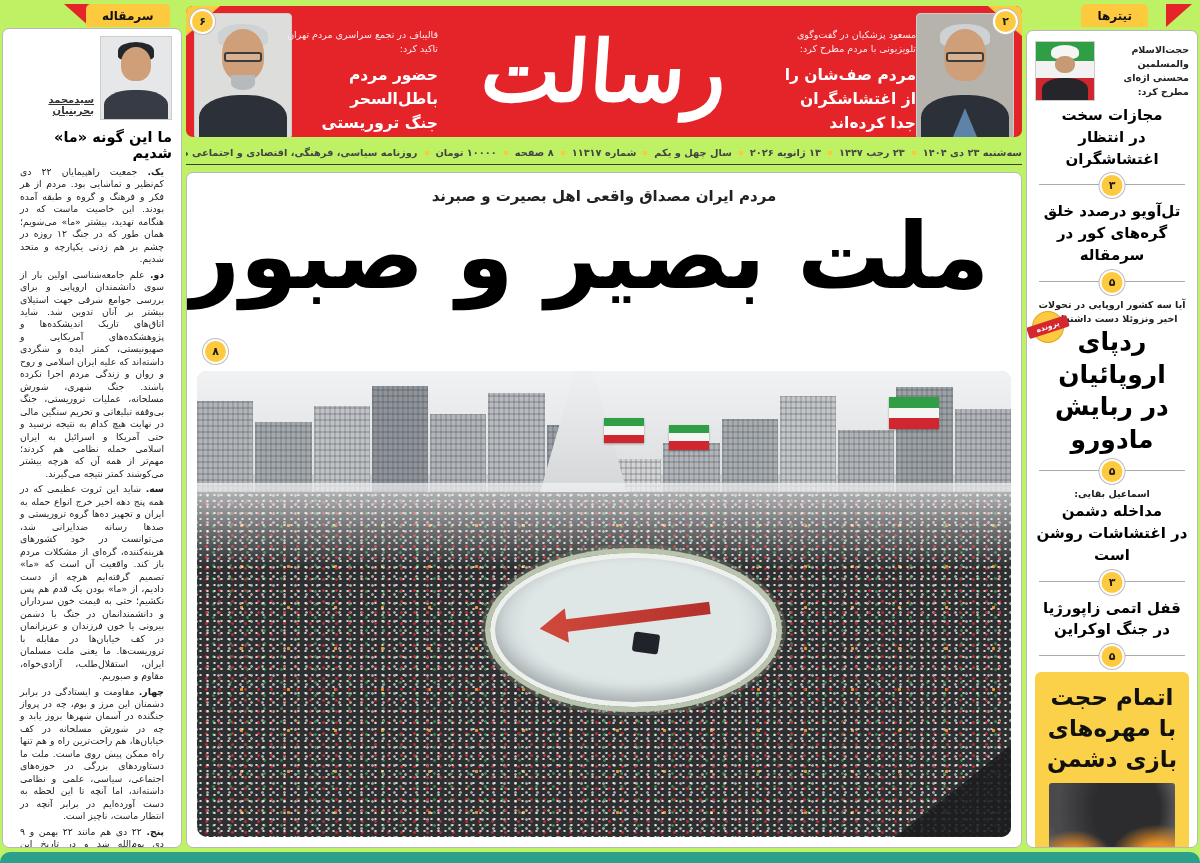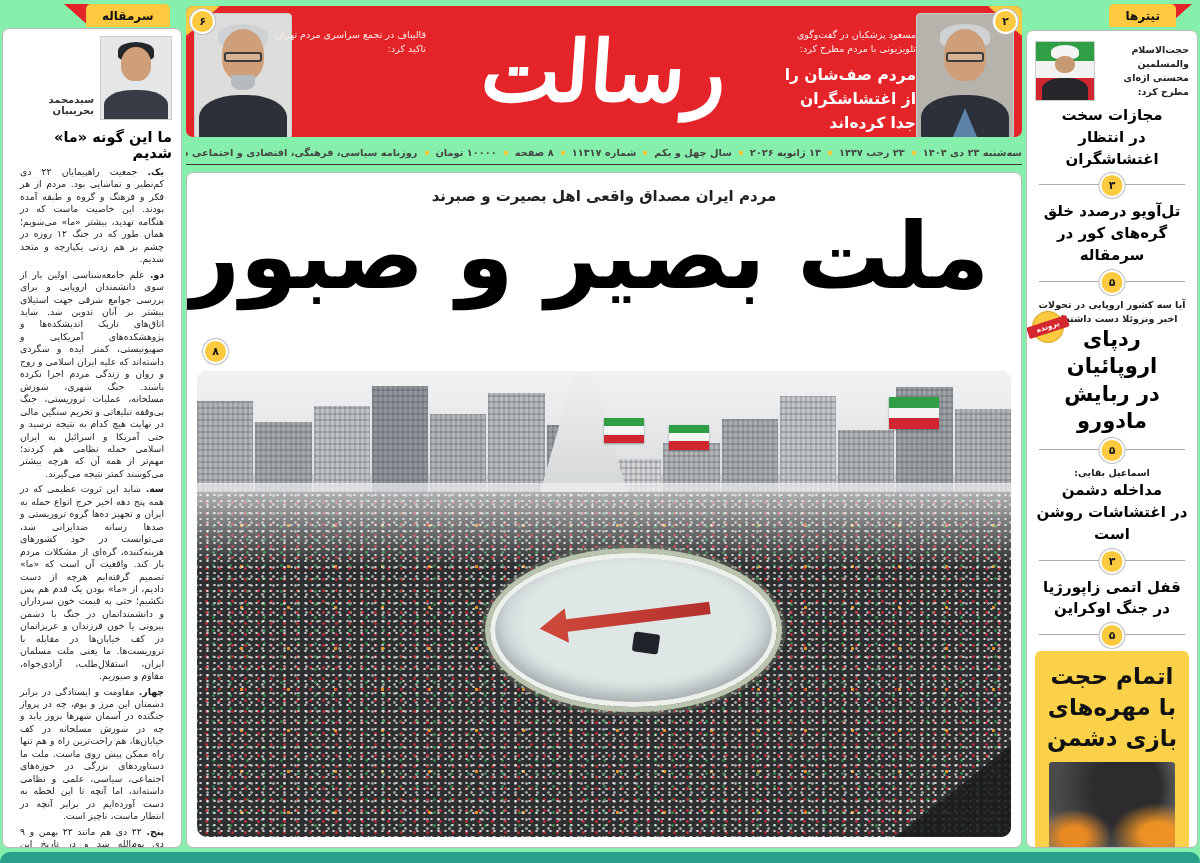--- a/index.html
+++ b/index.html
@@ -1,17 +1,17 @@
 <!DOCTYPE html>
 <html lang="fa" dir="rtl"><head>
 <meta charset="utf-8">
 <style>
   html,body{margin:0;padding:0;background:#fff;}
   body{font-family:"DejaVu Sans","Liberation Sans",sans-serif;color:#111;}
-  #page{position:relative;width:1200px;height:863px;background:#86efac;overflow:hidden;direction:rtl;}
+  #page{position:relative;width:1200px;height:863px;background:#bef264;overflow:hidden;direction:rtl;}
 
   
   .card{position:absolute;background:#fff;border:1px solid #b9b9b9;border-radius:7px;box-sizing:border-box;overflow:hidden;}
   .tab{position:absolute;top:4px;height:23px;background:#fcc93f;z-index:5;display:flex;align-items:center;
        padding:0 16px;font-size:12px;font-weight:bold;border-radius:5px 5px 0 0;color:#111;}
   .fold{position:absolute;top:4px;width:26px;height:23px;background:#e5242a;z-index:4;}
   .fold-left{left:64px;clip-path:polygon(0 0,100% 0,100% 100%);}
   .fold-right{right:8px;clip-path:polygon(0 0,100% 0,0 100%);}
   .num-badge{width:21px;height:21px;background:#fcc93f;border-radius:50%;border:2px solid #fff;
        box-shadow:0 0 0 1px #bdbdbd;display:flex;align-items:center;justify-content:center;
@@ -24,37 +24,37 @@
   .bust{position:relative;overflow:hidden;background:#e6e7e9;border:1px solid #ccc;flex:none;}
   .bust .hair{position:absolute;width:52%;height:18%;left:24%;top:8%;background:#cfd2d4;border-radius:50% 50% 20% 20%;}
   .bust .head{position:absolute;width:44%;height:42%;left:28%;top:12%;background:#cf9f79;border-radius:48% 48% 42% 42%;}
   .bust .glasses{position:absolute;left:30%;top:31%;width:40%;height:8%;border:2px solid #3c3c3c;border-radius:3px;background:rgba(255,255,255,.2);box-sizing:border-box;}
   .bust .beard{position:absolute;width:26%;height:12%;left:37%;top:49%;background:#b7babc;border-radius:0 0 45% 45%;}
   .bust .body{position:absolute;width:92%;height:40%;left:4%;bottom:-5%;background:#2c3038;border-radius:45% 45% 0 0;}
   .bust .shirt{position:absolute;width:26%;height:24%;left:37%;bottom:0;background:#5d83a8;clip-path:polygon(50% 0,100% 100%,0 100%);}
   .bust.author-b{width:70px;height:82px;}
   .bust.author-b .hair{background:#23262b;height:22%;top:6%;}
   .bust.author-b .body{background:#363b46;}
-  .ed-author{font-size:10px;font-weight:bold;color:#333;padding-bottom:4px;}
+  .ed-author{font-size:10px;font-weight:bold;color:#333;padding-bottom:4px;text-decoration:underline;}
   .ed-title{margin:9px 0 5px;font-size:14.5px;font-weight:900;color:#000;text-align:right;}
   .para{font-size:9.3px;line-height:1.34;text-align:justify;margin:0 8px 3px;color:#1c1c1c;}
   .para b{font-weight:900;}
 
   
   .masthead{position:absolute;left:186px;top:6px;width:836px;height:131px;background:#e5242a;border-radius:7px;overflow:hidden;}
   .mh-fold{position:absolute;top:0;width:34px;height:30px;background:#fcc93f;}
   .mh-fold.l{left:0;clip-path:polygon(0 0,100% 0,0 100%);}
   .mh-fold.r{right:0;clip-path:polygon(0 0,100% 0,100% 100%);}
   .mh-num{position:absolute;top:3px;z-index:6;}
   .mh-num.l{left:4px;} .mh-num.r{right:4px;}
   .mh-photo{position:absolute;top:7px;width:96px;height:124px;border-radius:4px;}
   .mh-photo.l{left:8px;background:#dddddb;}
   .mh-photo.r{right:8px;background:#b6b2ac;}
   .mh-story{position:absolute;top:22px;width:152px;text-align:right;color:#fff;}
-  .mh-story.l{left:88px;}
+  .mh-story.l{left:100px;}
   .mh-story.r{right:106px;}
   .mh-kicker{font-size:9.5px;line-height:1.5;color:#ffeaea;margin-bottom:6px;}
   .mh-head div{font-size:15.5px;font-weight:900;line-height:1.55;color:#fff;}
   .logo{position:absolute;left:268px;top:0;width:300px;height:131px;display:flex;align-items:center;justify-content:center;
         color:#fff;font-size:84px;font-weight:900;font-family:"DejaVu Serif","Liberation Serif",serif;transform:skewX(-4deg);}
 
   
   .infobar{position:absolute;left:186px;top:141px;width:836px;height:24px;display:flex;align-items:center;gap:7px;
         font-size:9.8px;color:#444;font-weight:600;border-bottom:1.5px solid #3c3c3c;box-sizing:border-box;white-space:nowrap;overflow:hidden;}
   .ybox{width:4px;height:4px;background:#fcc93f;flex:none;}
@@ -98,25 +98,25 @@
   .pool{position:absolute;left:36%;top:39%;width:34%;height:31%;border-radius:50%;
       background:radial-gradient(ellipse at 50% 45%,#dfe6e6 0 55%,#c2cdcf 78%,#a2b2b6);
       border:5px solid #eef0ec;box-shadow:0 0 0 5px #b9c4ae,0 0 0 9px rgba(120,130,110,.35),inset 0 -8px 16px rgba(0,0,0,.18);}
   .pool .arrow{position:absolute;left:16%;top:30%;width:62%;height:24%;background:linear-gradient(90deg,#d0493c,#b3302b);
       transform:rotate(-7deg);clip-path:polygon(0 50%,16% 0,16% 32%,100% 32%,100% 68%,16% 68%,16% 100%);}
   .pool .center-obj{position:absolute;left:50%;top:52%;width:26px;height:20px;background:#20242a;border-radius:3px;transform:rotate(8deg);}
   .scaffold{position:absolute;right:0;bottom:0;width:115px;height:92px;background:#1b1c1e;opacity:.88;
       clip-path:polygon(100% 0,100% 100%,0 100%);}
 
   
-  .tab-hl{right:24px;}
+  .tab-hl{right:52px;}
   .headlines{right:2px;top:30px;width:172px;height:818px;padding:10px 8px 8px;text-align:center;}
   .hl-kicker{font-size:9.5px;line-height:1.5;color:#222;font-weight:600;}
   .hl-head div{font-size:15px;font-weight:900;line-height:1.45;color:#000;}
-  .hl-head.big div{font-size:21px;line-height:1.3;letter-spacing:-.5px;}
+  .hl-head.big div{font-size:25px;line-height:1.3;letter-spacing:-.5px;}
   .hl-divider{position:relative;height:1px;background:#aaa;margin:14px 4px 16px;}
   .hl-divider .num-badge{position:absolute;left:50%;top:-11px;transform:translateX(-50%);}
   .item1-row{display:flex;gap:5px;align-items:center;margin-bottom:4px;}
   .item1-row .hl-kicker{flex:1;text-align:left;text-align:right;}
   .portrait-ejei{width:58px;height:58px;flex:none;position:relative;overflow:hidden;border:1px solid #ccc;
       background:linear-gradient(180deg,#2f9e45 0 32%,#f2f2f2 32% 62%,#cf2630 62%);}
   .portrait-ejei .turban{position:absolute;left:26%;top:6%;width:48%;height:24%;background:#f5f5f5;border-radius:50% 50% 30% 30%;}
   .portrait-ejei .face2{position:absolute;left:32%;top:24%;width:36%;height:30%;background:#c89a74;border-radius:45%;}
   .portrait-ejei .robe{position:absolute;left:10%;bottom:-4%;width:80%;height:42%;background:#26262a;border-radius:45% 45% 0 0;}
   .item3{position:relative;}
@@ -173,20 +173,25 @@
 
     <div class="bust mh-photo l">
       <div class="hair"></div>
       <div class="head"></div>
       <div class="glasses"></div>
       <div class="beard"></div>
       <div class="body"></div>
     </div>
     <div class="mh-story l">
       <div class="mh-kicker">قالیباف در تجمع سراسری مردم تهران تاکید کرد:</div>
+      <div class="mh-head">
+        <div>حضور مردم</div>
+        <div>باطل‌السحر</div>
+        <div>جنگ تروریستی</div>
+      </div>
     </div>
 
     <div class="logo">رسالت</div>
 
     <div class="mh-story r">
       <div class="mh-kicker">مسعود پزشکیان در گفت‌وگوی تلویزیونی با مردم مطرح کرد:</div>
       <div class="mh-head">
         <div>مردم صف‌شان را</div>
         <div>از اغتشاشگران</div>
         <div>جدا کرده‌اند</div>

